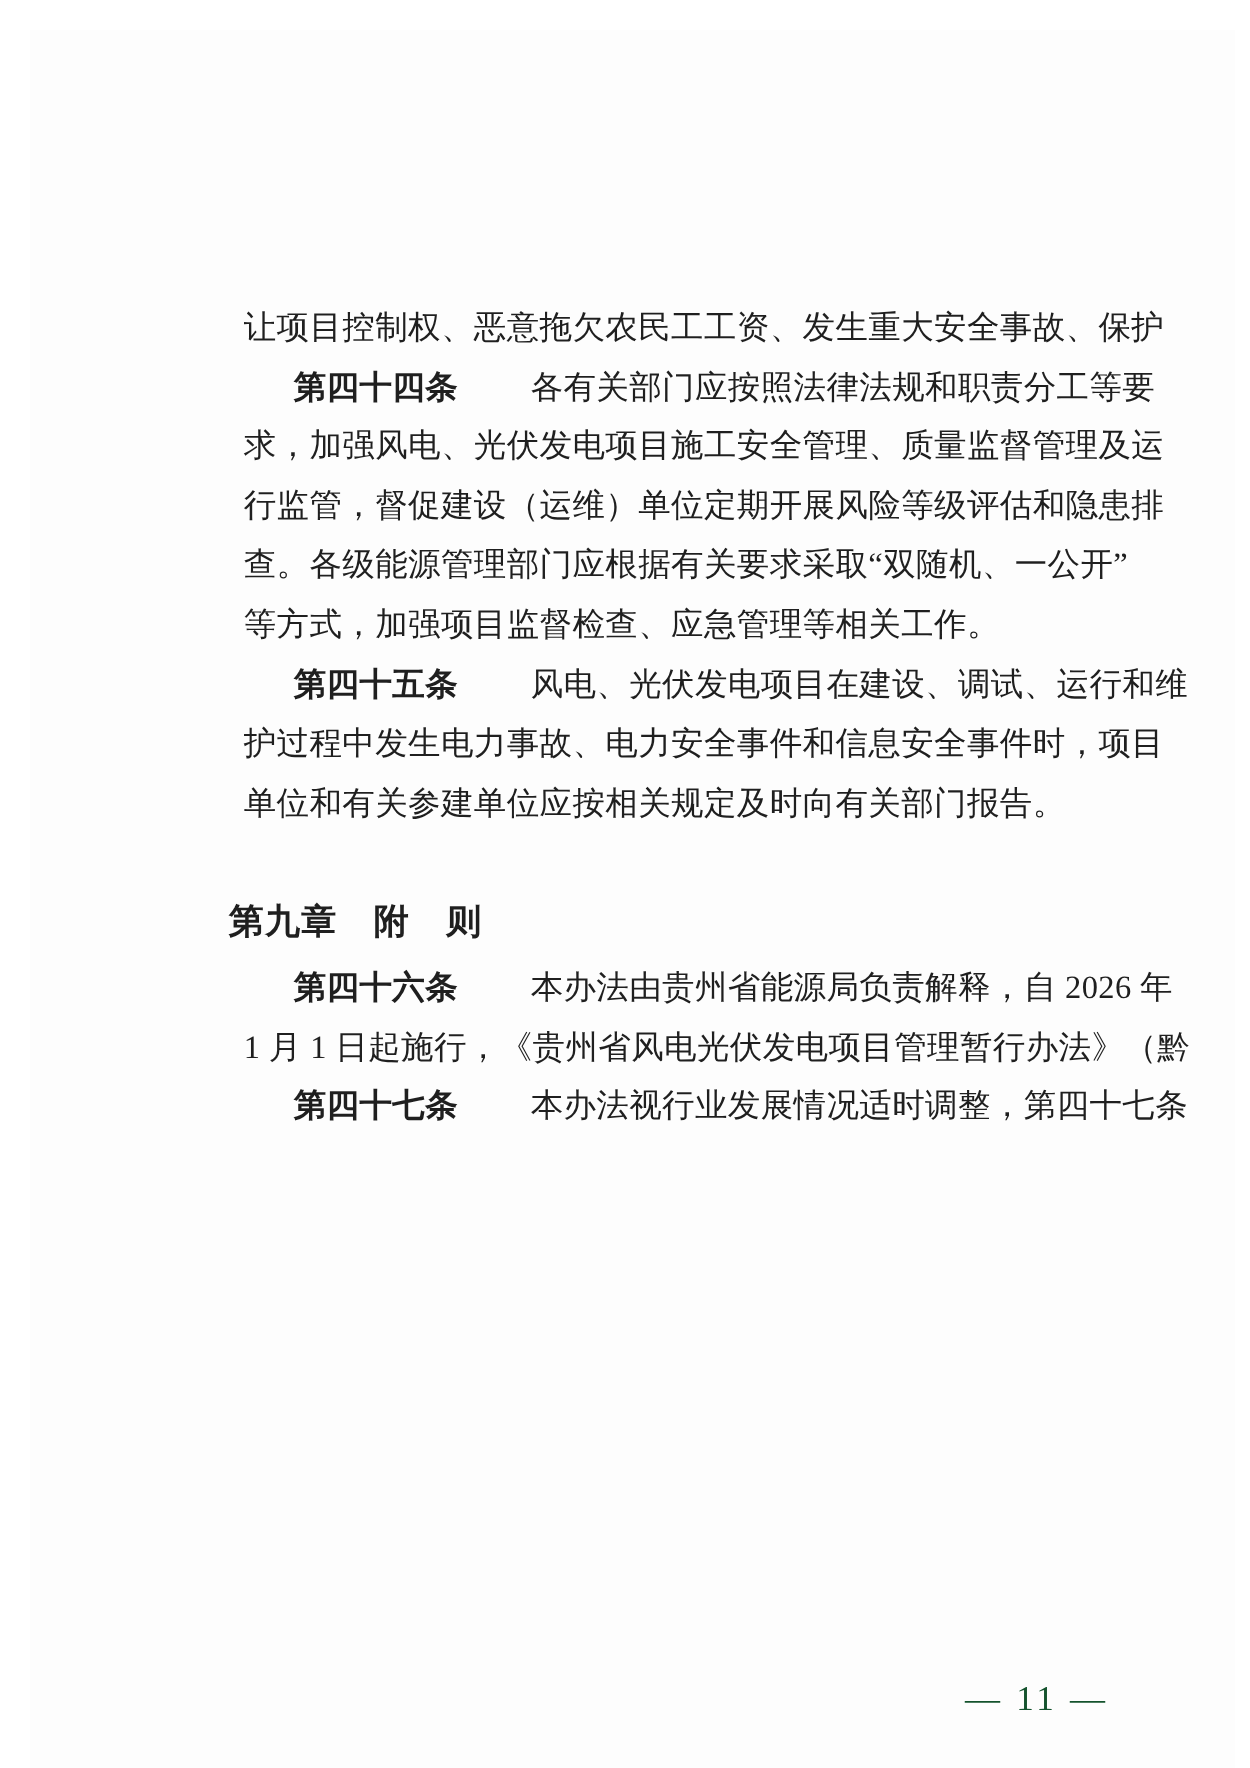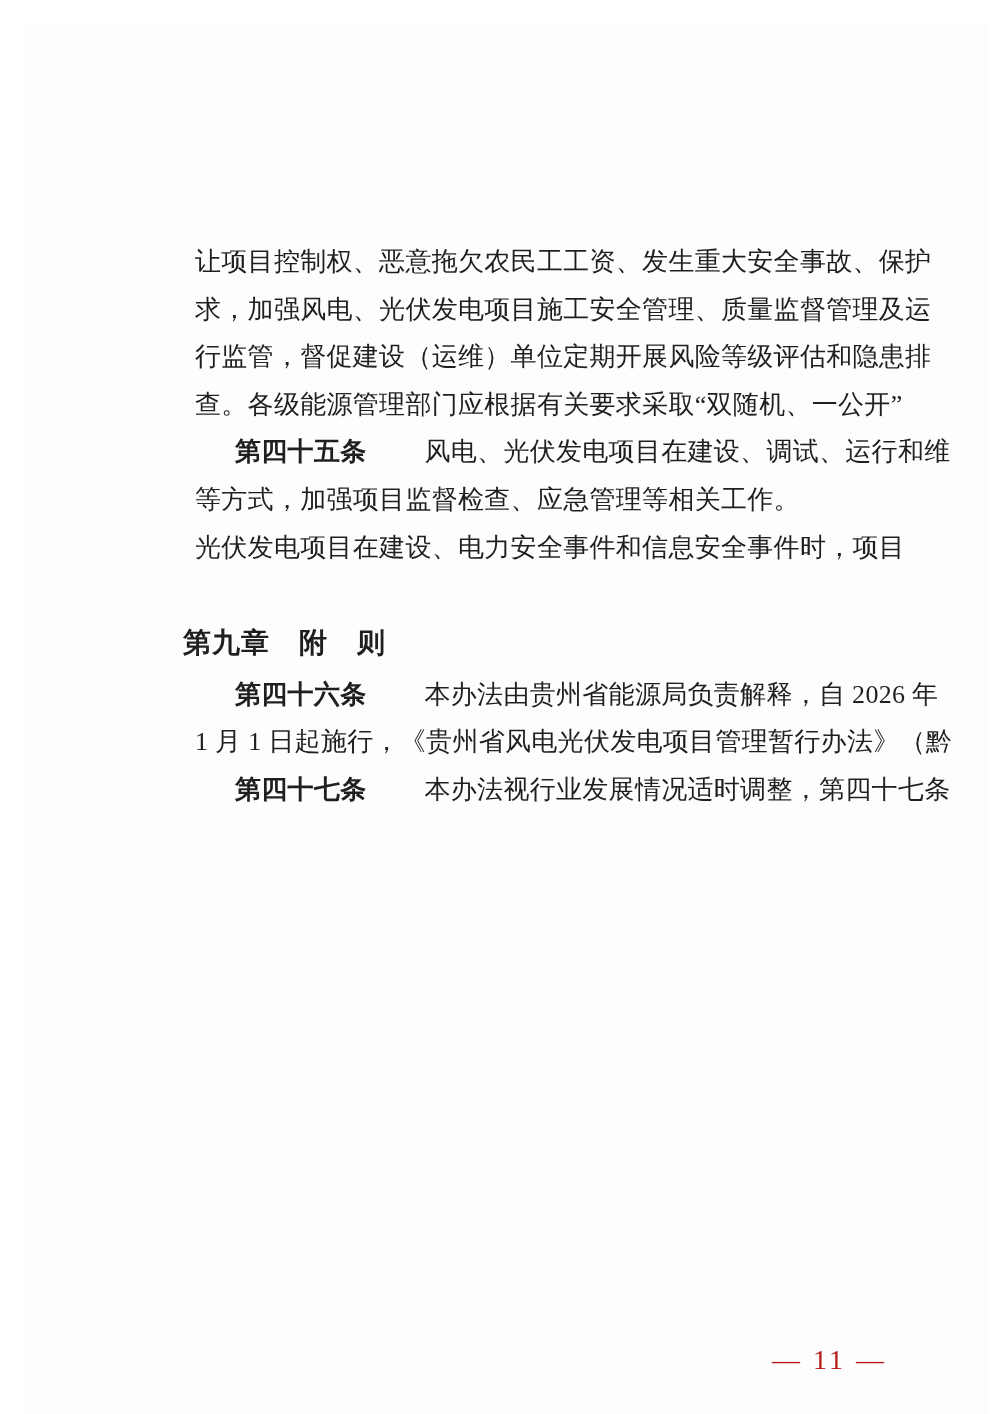--- a/index.html
+++ b/index.html
@@ -38,40 +38,42 @@
     line-height: 47.6px;
     margin-top: 48px;
     margin-bottom: 4px;
     letter-spacing: 1px;
   }
   .page-number {
     position: absolute;
     top: 1308px;
     right: 125px;
     font-size: 28px;
-    color: #b91c1c;
+    color: #14532d;
     letter-spacing: 3px;
     white-space: nowrap;
   }
 </style>
 </head>
 <body>
 
 <div class="page">
   <div class="text-column">
 
     <div class="line full"><span>让项目控制权、恶意拖欠农民工工资、发生重大安全事故、保护</span></div>
 
+    <div class="line full indent"><span class="term">第四十四条</span><span class="termgap"></span><span>各有关部门应按照法律法规和职责分工等要</span></div>
     <div class="line full"><span>求，加强风电、光伏发电项目施工安全管理、质量监督管理及运</span></div>
     <div class="line full"><span>行监管，督促建设（运维）单位定期开展风险等级评估和隐患排</span></div>
     <div class="line full"><span>查。各级能源管理部门应根据有关要求采取“双随机、一公开”</span></div>
+    <div class="line"><span>等方式，加强项目监督检查、应急管理等相关工作。</span></div>
+
     <div class="line full indent"><span class="term">第四十五条</span><span class="termgap"></span><span>风电、光伏发电项目在建设、调试、运行和维</span></div>
-
-    <div class="line"><span>等方式，加强项目监督检查、应急管理等相关工作。</span></div>
-    <div class="line full"><span>光伏发电项目在建设、电力安全事件和信息安全事件时，项目</span></div>
+    <div class="line full"><span>护过程中发生电力事故、电力安全事件和信息安全事件时，项目</span></div>
+    <div class="line"><span>单位和有关参建单位应按相关规定及时向有关部门报告。</span></div>
 
     <div class="chapter-heading">第九章　附　则</div>
 
     <div class="line full indent"><span class="term">第四十六条</span><span class="termgap"></span><span>本办法由贵州省能源局负责解释，自 2026 年</span></div>
     <div class="line full"><span>1 月 1 日起施行，《贵州省风电光伏发电项目管理暂行办法》（黔</span></div>
 
     <div class="line full indent"><span class="term">第四十七条</span><span class="termgap"></span><span>本办法视行业发展情况适时调整，第四十七条</span></div>
 
   </div>
 

